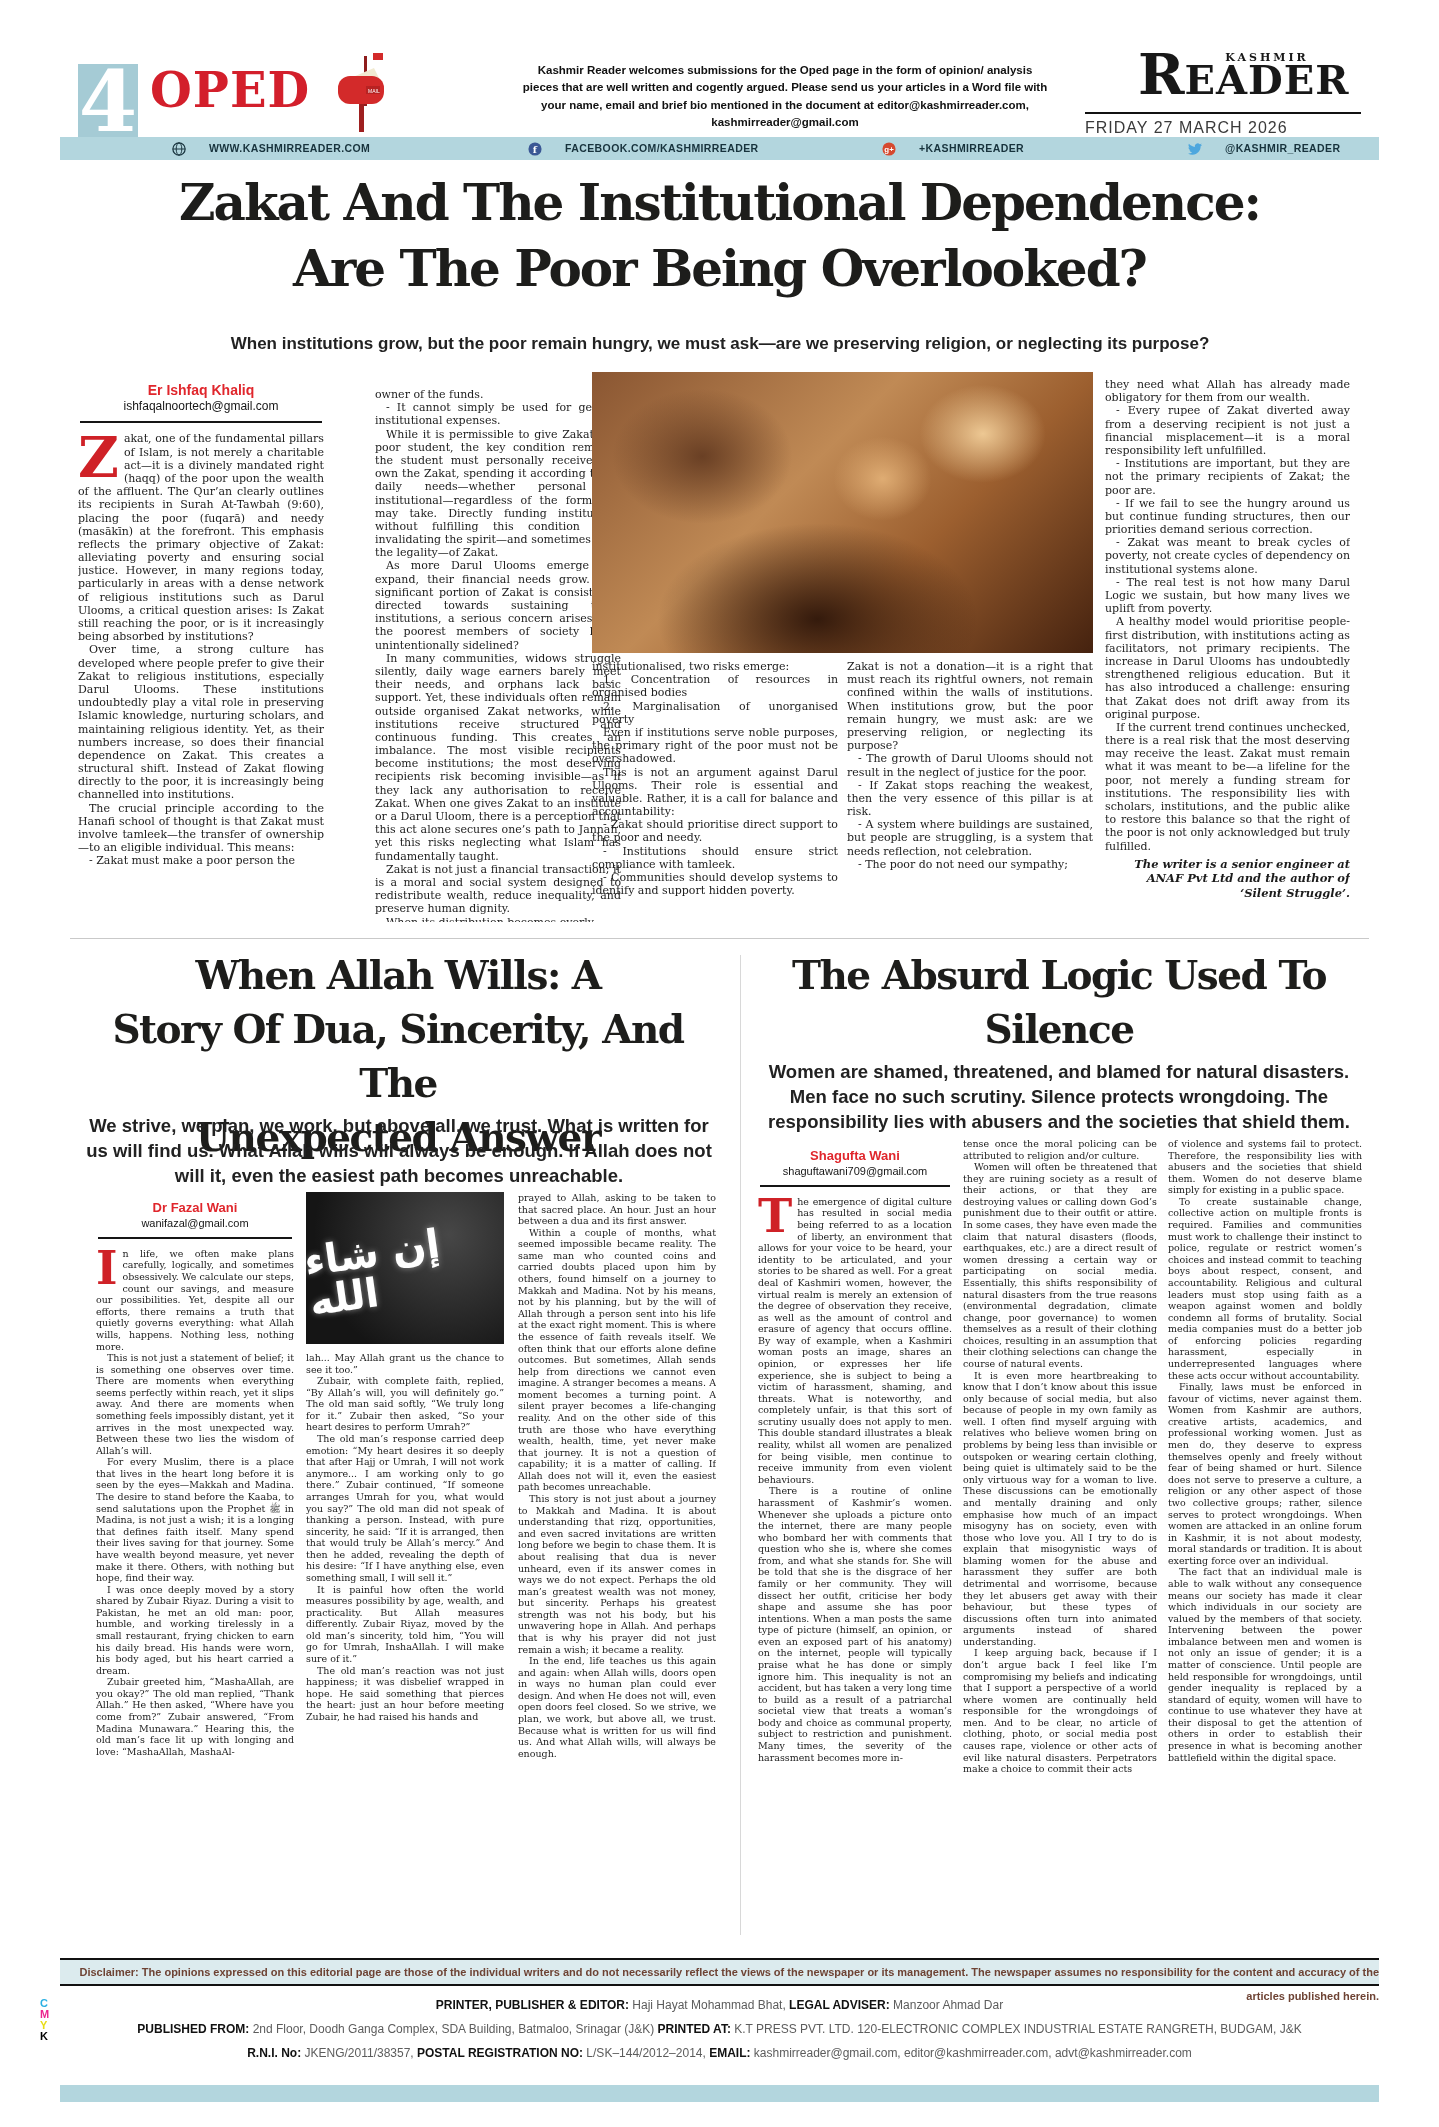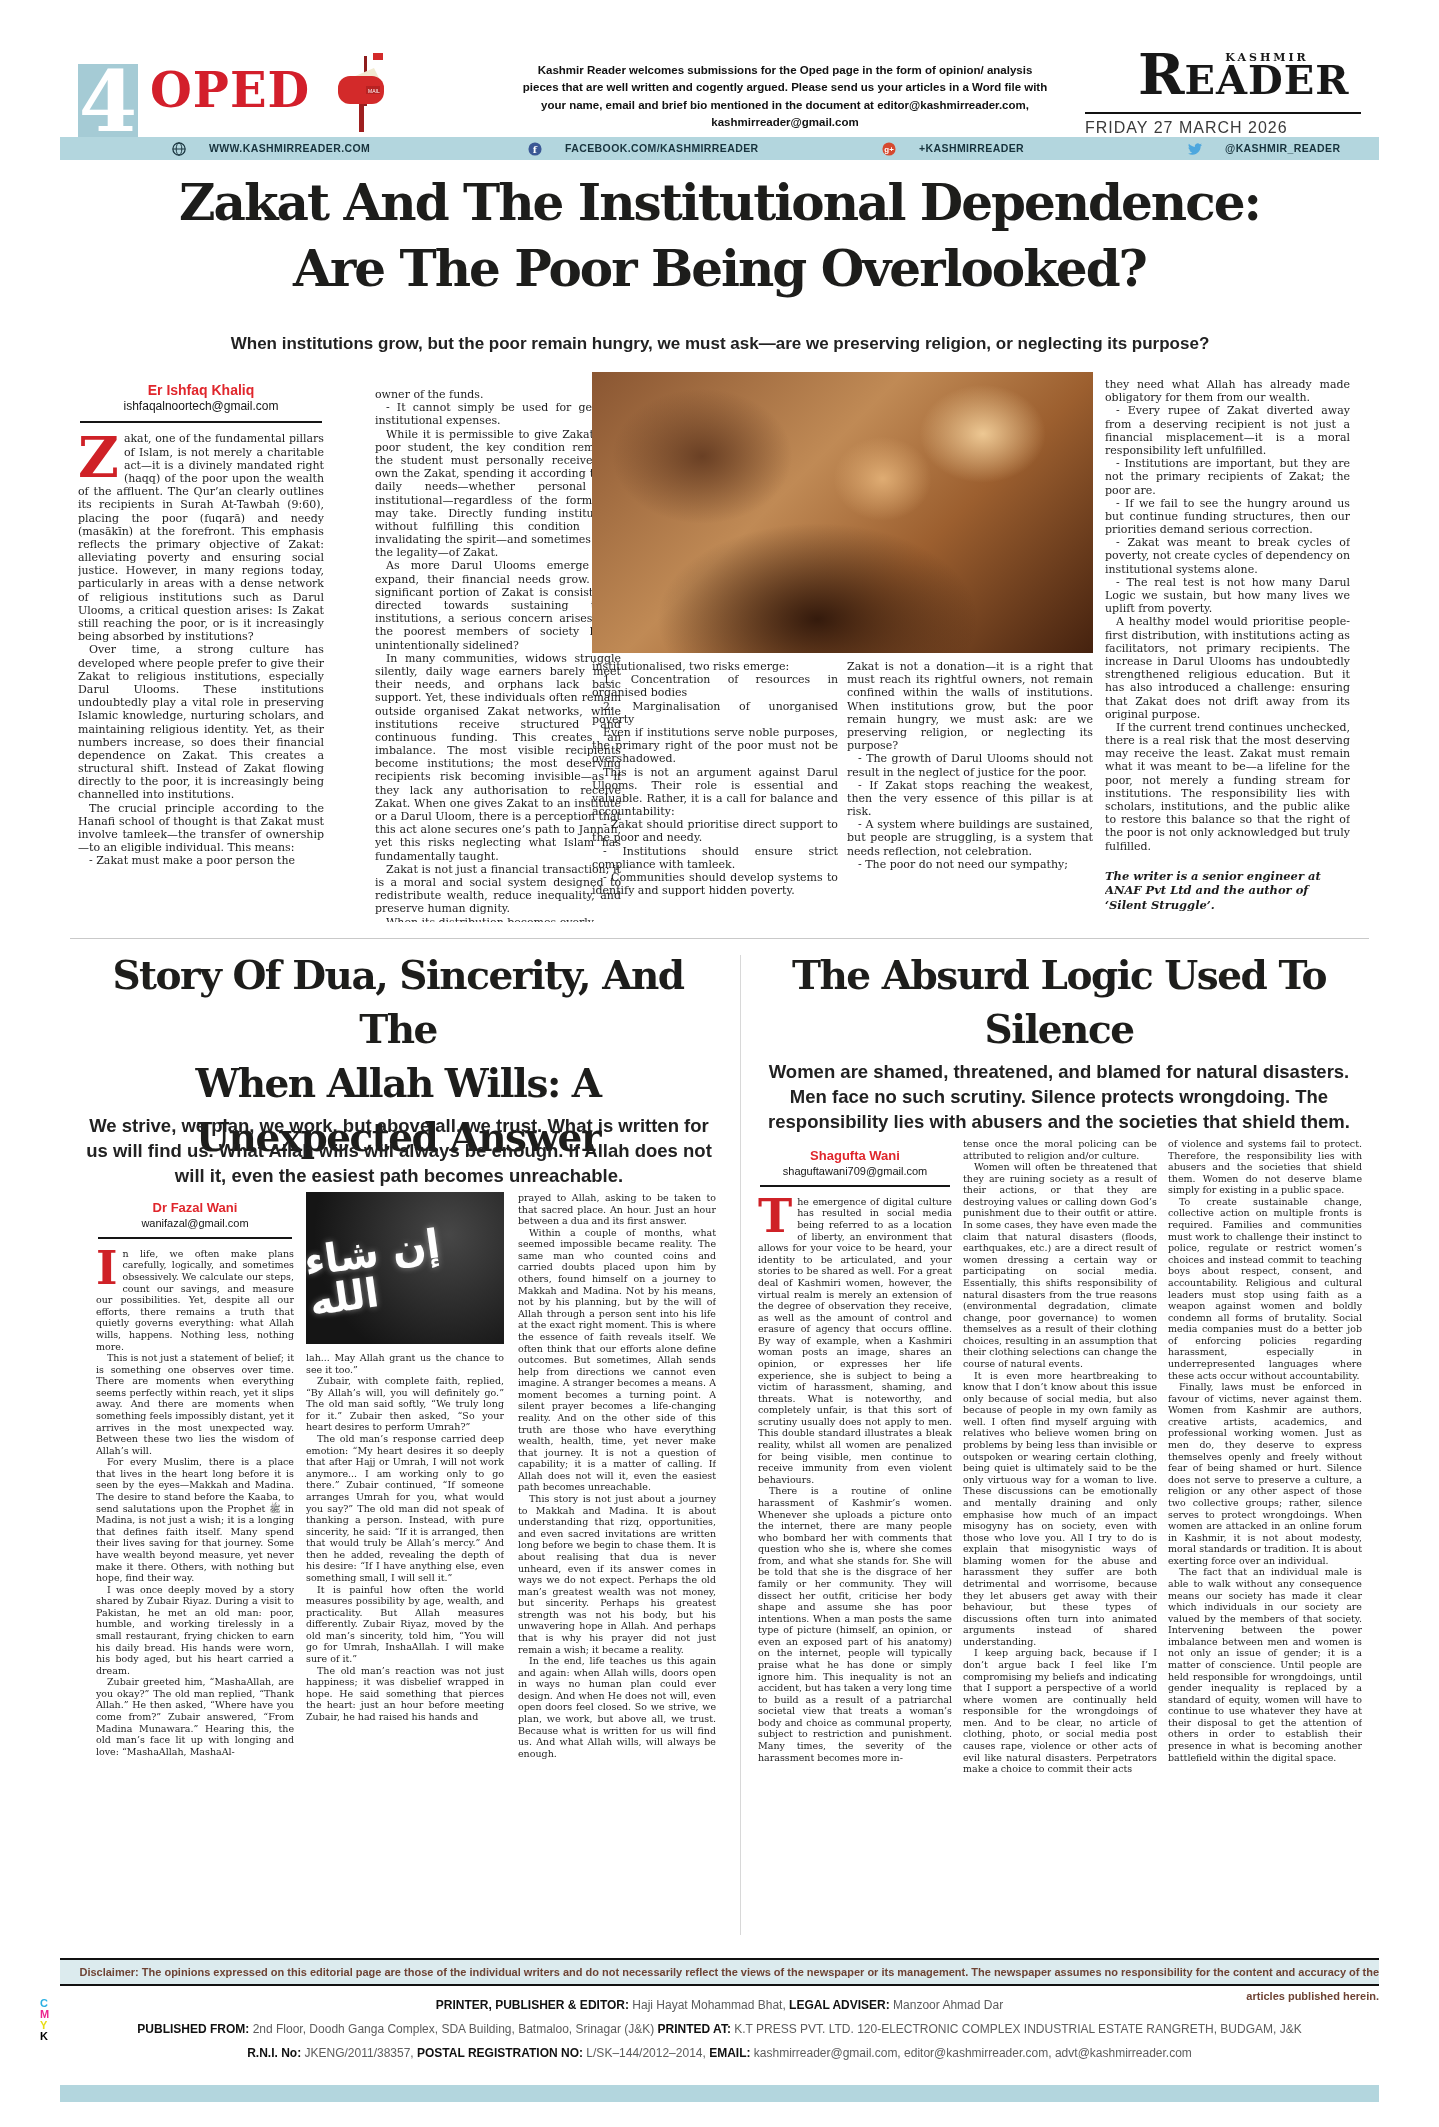--- a/index.html
+++ b/index.html
@@ -61,21 +61,21 @@
   .byline-name  { font:bold 14px/1.2 "Liberation Sans", sans-serif; color:#e0262c; text-align:center; }
   .byline-email { font:12px/1.3 "Liberation Sans", sans-serif; color:#151515; text-align:center; }
   .byline-rule  { border:0; border-top:2px solid #151515; margin:7px 2px 9px; }
   .a2col .byline-name, .a3col .byline-name { font-size:13px; }
   .a2col .byline-email, .a3col .byline-email { font-size:11px; }
 
   .dropcap { float:left; font:bold 56px/0.78 "DejaVu Serif", serif; color:#cf2127;
              padding:4px 5px 0 0; }
   .a2col .dropcap, .a3col .dropcap { font-size:46px; padding-top:3px; }
 
-  .tagline { margin-top:16px; font:bold italic 11.5px/1.25 "DejaVu Serif", serif; text-align:left; }
+  .tagline { margin-top:4px; font:bold italic 11.5px/1.25 "DejaVu Serif", serif; text-align:right; }
 
   
   .article-photo { position:absolute; left:592px; top:372px; width:501px; height:281px;
     background:
       radial-gradient(ellipse 90px 70px at 78% 22%, rgba(241,205,152,.95), rgba(241,205,152,0) 70%),
       radial-gradient(ellipse 70px 60px at 58% 38%, rgba(228,178,120,.9), rgba(228,178,120,0) 70%),
       radial-gradient(ellipse 120px 90px at 22% 30%, rgba(94,54,30,.85), rgba(94,54,30,0) 75%),
       radial-gradient(ellipse 200px 120px at 45% 88%, rgba(46,22,10,.95), rgba(46,22,10,0) 80%),
       linear-gradient(135deg, #8a5632, #c08a55 40%, #9c5f2f 65%, #45220f);
   }
@@ -237,22 +237,22 @@
         <p>A healthy model would prioritise people-first distribution, with institutions acting as facilitators, not primary recipients. The increase in Darul Ulooms has undoubtedly strengthened religious education. But it has also introduced a challenge: ensuring that Zakat does not drift away from its original purpose.</p>
         <p>If the current trend continues unchecked, there is a real risk that the most deserving may receive the least. Zakat must remain what it was meant to be—a lifeline for the poor, not merely a funding stream for institutions. The responsibility lies with scholars, institutions, and the public alike to restore this balance so that the right of the poor is not only acknowledged but truly fulfilled.</p>
       </div>
     <div class="tagline">The writer is a senior engineer at ANAF Pvt Ltd and the author of ‘Silent Struggle’.</div>
   </div>
 
   <div class="section-divider"></div>
   <div class="vert-divider"></div>
 
   <div class="headline a2-head">
+    <div>When Allah Wills: A</div>
     <div>Story Of Dua, Sincerity, And The</div>
-    <div>When Allah Wills: A</div>
     <div>Unexpected Answer</div>
   </div>
   <div class="standfirst a2-stand">We strive, we plan, we work, but above all, we trust. What is written for us will find us. What Allah wills will always be enough. If Allah does not will it, even the easiest path becomes unreachable.</div>
 
   <div class="col a2col a2-col1">
     <div class="byline-name">Dr Fazal Wani</div>
     <div class="byline-email">wanifazal@gmail.com</div>
     <hr class="byline-rule">
     <div class="body-text">
       <span class="dropcap">I</span>

